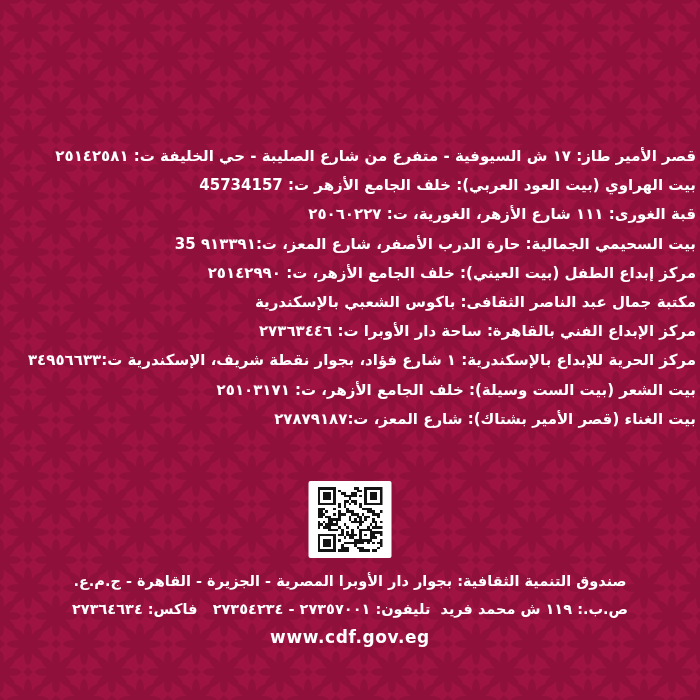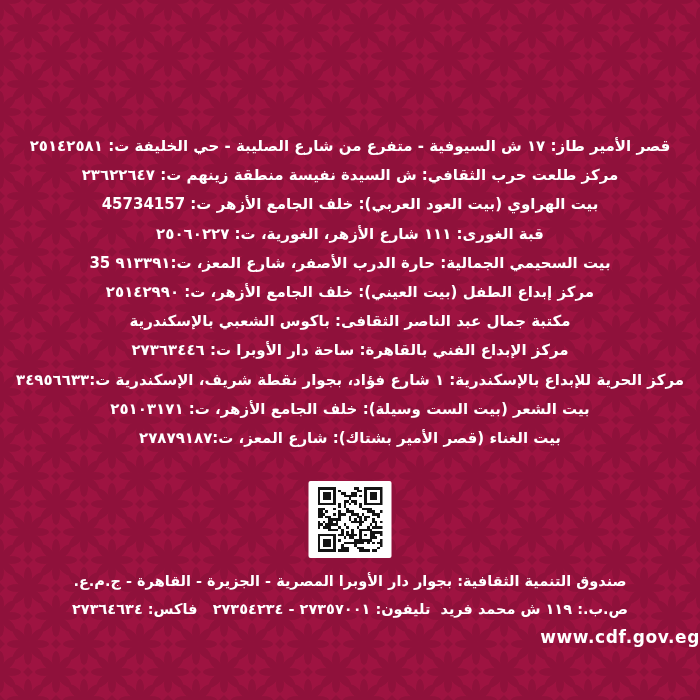--- a/index.html
+++ b/index.html
@@ -5,41 +5,41 @@
   html,body{margin:0;padding:0;background:#333;}
   .page{
     position:relative;width:700px;height:700px;overflow:hidden;
     background:var(--bg,#9e1341);
     font-family:"DejaVu Sans", sans-serif;
   }
   .bg{position:absolute;left:0;top:0;width:700px;height:700px;display:block;}
   .bg-base{fill:var(--bg,#9e1341);}
   .motif{fill:var(--motif,#7c0e31);opacity:.45;}
   .list{
-    position:absolute;top:132px;left:4px;right:4px;
-    text-align:center;color:var(--text,#ffffff);
+    position:absolute;top:142px;left:4px;right:4px;
+    color:var(--text,#ffffff);
     font-weight:bold;font-size:15px;
   }
   .list .line{line-height:29.2px;white-space:pre;}
   .qr-box{
     position:absolute;top:481px;left:50%;transform:translateX(-50%);
     width:83px;height:77px;background:var(--qr-light,#ffffff);
     display:flex;align-items:center;justify-content:center;
     border-radius:2px;
   }
   .qr-box svg{display:block;}
   .footer{
     position:absolute;top:567px;left:0;right:0;
     text-align:center;color:var(--text,#ffffff);
     font-weight:bold;font-size:14.5px;
   }
   .footer .line{line-height:28px;white-space:pre;}
   .website{
     position:absolute;top:626px;left:0;right:0;
-    text-align:right;color:var(--text,#ffffff);
+    text-align:center;color:var(--text,#ffffff);
     font-weight:bold;font-size:17px;letter-spacing:.6px;line-height:22px;
   }
 </style>
 </head>
 <body>
 
 <div class="page" style="--bg: #9e1341; --motif: #7c0e31; --text: #ffffff; --qr-light: #ffffff;">
 
   <svg class="bg" width="700" height="700" viewBox="0 0 700 700" aria-hidden="true">
     <defs>
@@ -70,21 +70,20 @@
           <use href="#dia" transform="translate(56,28)"></use>
         </g>
       </pattern>
     </defs>
     <rect class="bg-base" width="700" height="700"></rect>
     <rect width="700" height="700" fill="url(#arab)"></rect>
   </svg>
 
   <div class="list" dir="rtl">
     <div class="line">قصر الأمير طاز: ١٧ ش السيوفية - متفرع من شارع الصليبة - حي الخليفة ت: ٢٥١٤٢٥٨١</div>
-    <div class="line">مركز طلعت حرب الثقافي: ش السيدة نفيسة منطقة زينهم ت: ٢٣٦٢٢٦٤٧</div>
     <div class="line">بيت الهراوي (بيت العود العربي): خلف الجامع الأزهر ت: 45734157</div>
     <div class="line">قبة الغورى: ١١١ شارع الأزهر، الغورية، ت: ٢٥٠٦٠٢٢٧</div>
     <div class="line">بيت السحيمي الجمالية: حارة الدرب الأصفر، شارع المعز، ت:٩١٣٣٩١ 35</div>
     <div class="line">مركز إبداع الطفل (بيت العيني): خلف الجامع الأزهر، ت: ٢٥١٤٢٩٩٠</div>
     <div class="line">مكتبة جمال عبد الناصر الثقافى: باكوس الشعبي بالإسكندرية</div>
     <div class="line">مركز الإبداع الفني بالقاهرة: ساحة دار الأوبرا ت: ٢٧٣٦٣٤٤٦</div>
     <div class="line">مركز الحرية للإبداع بالإسكندرية: ١ شارع فؤاد، بجوار نقطة شريف، الإسكندرية ت:٣٤٩٥٦٦٣٣</div>
     <div class="line">بيت الشعر (بيت الست وسيلة): خلف الجامع الأزهر، ت: ٢٥١٠٣١٧١</div>
     <div class="line">بيت الغناء (قصر الأمير بشتاك): شارع المعز، ت:٢٧٨٧٩١٨٧</div>
   </div>

